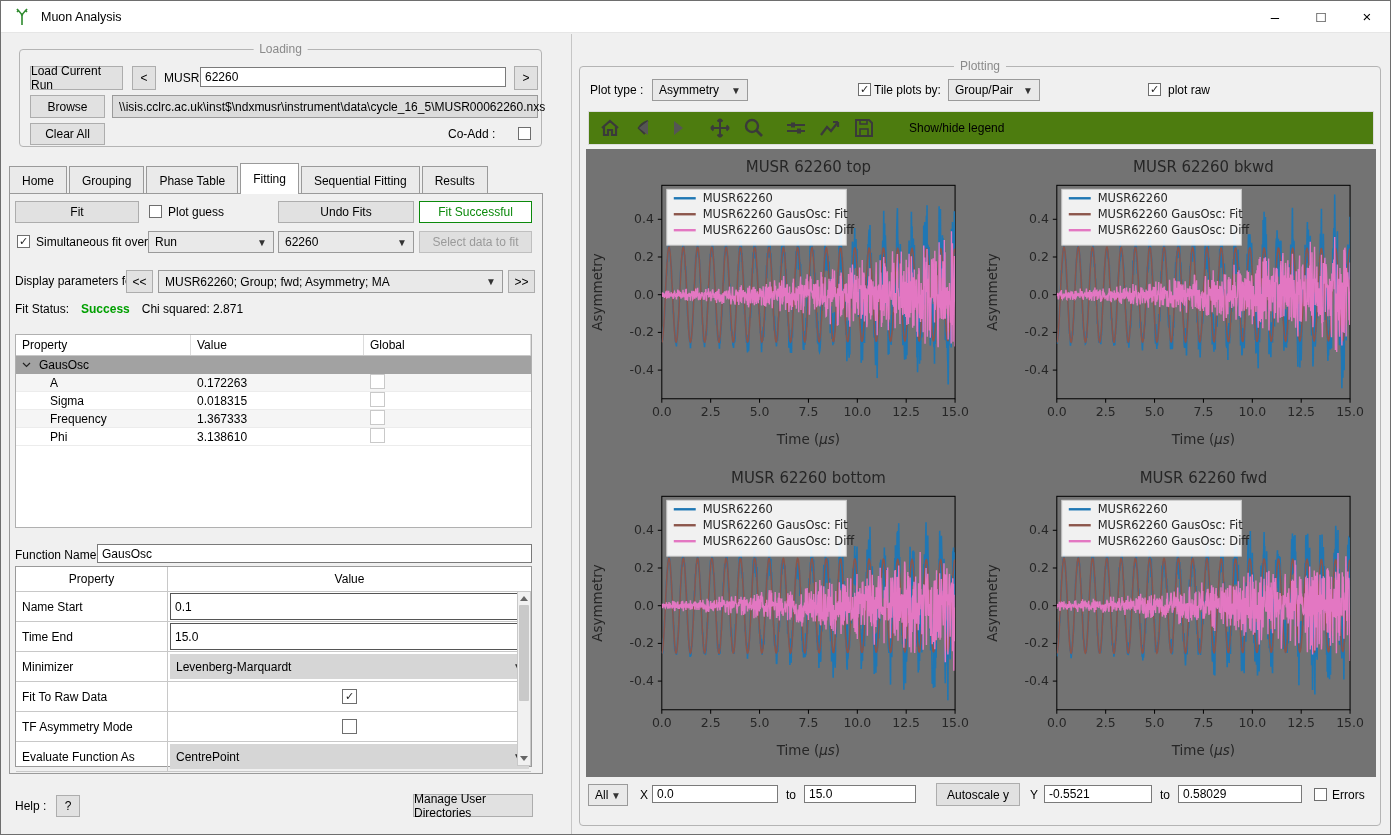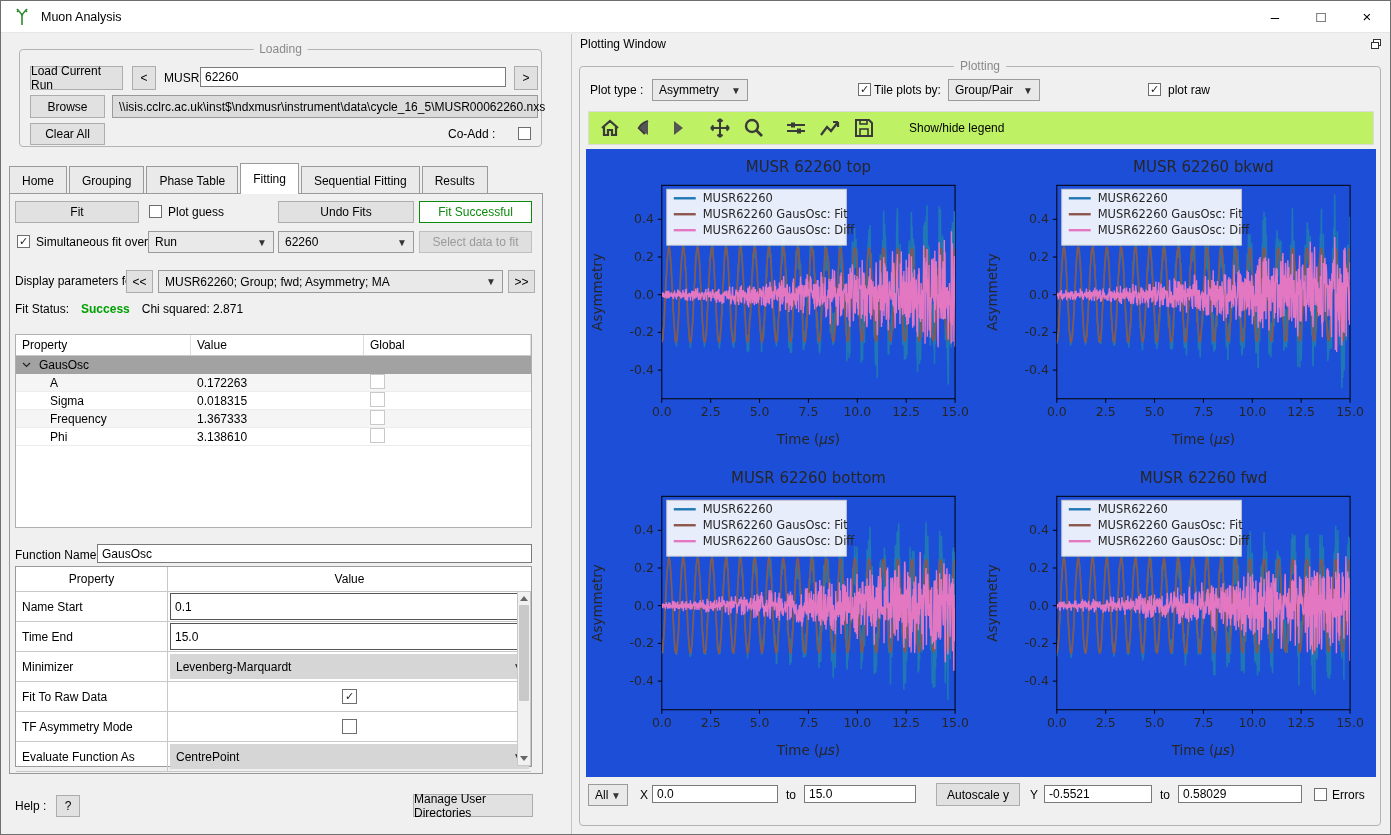--- a/index.html
+++ b/index.html
@@ -55,24 +55,24 @@
   .sval.center{justify-content:center;}
   
   .vscroll{width:14px;background:#f1f1f1;border:1px solid #c8c8c8;display:flex;flex-direction:column;align-items:center;}
   .vs-arrow{width:0;height:0;border-left:4px solid transparent;border-right:4px solid transparent;margin:4px 0;}
   .vs-up{border-bottom:5px solid #666;}
   .vs-down{border-top:5px solid #666;margin-top:auto;}
   .vs-handle{width:10px;background:#c9c9c9;border-radius:1px;}
   
   .dock{background:#f0f0f0;border-left:1px solid #c6c6c6;}
   .dock-title{height:20px;display:flex;align-items:center;padding:0 8px;font-size:12px;background:#f0f0f0;}
-  .toolbar{background:#bef264;border:1px solid #dcdcdc;display:flex;align-items:center;gap:4px;padding:0 6px;}
+  .toolbar{background:#4d7c0f;border:1px solid #dcdcdc;display:flex;align-items:center;gap:4px;padding:0 6px;}
   .tbtn{width:30px;height:28px;display:flex;align-items:center;justify-content:center;}
   .tbtn svg{stroke:#3a3a3a;fill:none;stroke-width:2;}
-  .canvas{background:#1d4ed8;}
+  .canvas{background:#737373;}
   #plot-grid{display:grid;grid-template-columns:395px 395px;grid-template-rows:311px 311px;padding-top:2px;}
   .plot-svg{font-family:"DejaVu Sans",sans-serif;}
   .statusgreen{color:#00a000;font-weight:bold;}
 </style>
 </head>
 <body>
 
 <div class="window">
 
   <div class="abs titlebar">
@@ -239,27 +239,20 @@
         <div class="vs-arrow vs-down"></div>
       </div>
     </div>
 
     <div class="abs label" style="left:14px;top:762px;height:22px;">Help :</div>
     <div class="abs btn" style="left:55px;top:762px;width:24px;height:22px;">?</div>
     <div class="abs btn" style="left:412px;top:761px;width:120px;height:23px;">Manage User Directories</div>
   </div>
 
   <div class="abs dock" style="left:570px;top:33px;width:819px;height:800px;">
-    <div class="dock-title">
-      <span>Plotting Window</span>
-      <svg style="margin-left:auto;" width="12" height="12" viewBox="0 0 12 12">
-        <rect x="3.5" y="1.5" width="7" height="6" fill="#fff" stroke="#333"></rect>
-        <rect x="1.5" y="4.5" width="7" height="6" fill="#fff" stroke="#333"></rect>
-      </svg>
-    </div>
 
     <div class="abs groupbox" style="left:7px;top:32px;width:802px;height:760px;">
       <span class="gb-legend">Plotting</span>
 
       <div class="abs label" style="left:10px;top:12px;height:22px;">Plot type :</div>
       <div class="abs combo" style="left:72px;top:12px;width:96px;height:22px;">
         <span>Asymmetry</span>
           <span class="arrow">▼</span>
       </div>
       <span class="abs cb checked" style="left:278px;top:16px;" id="cb-tile"></span>

